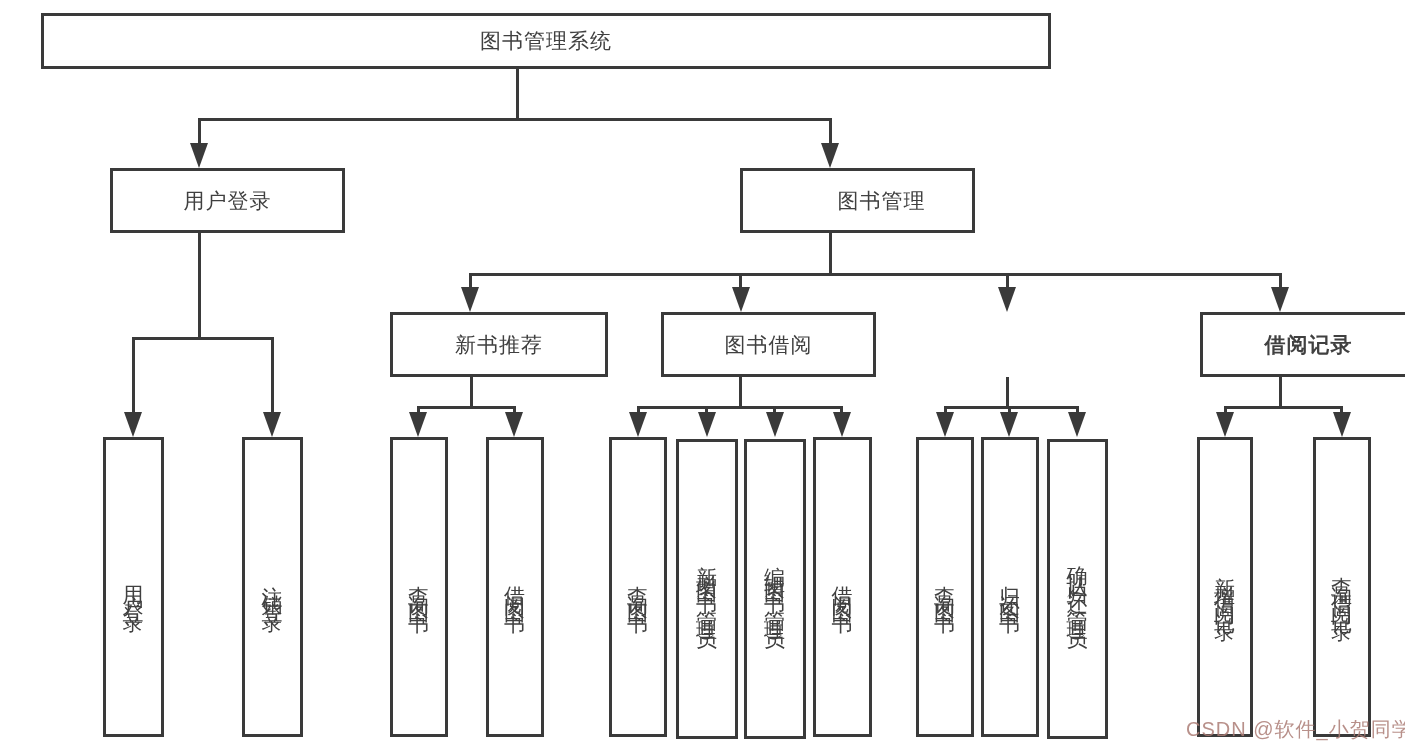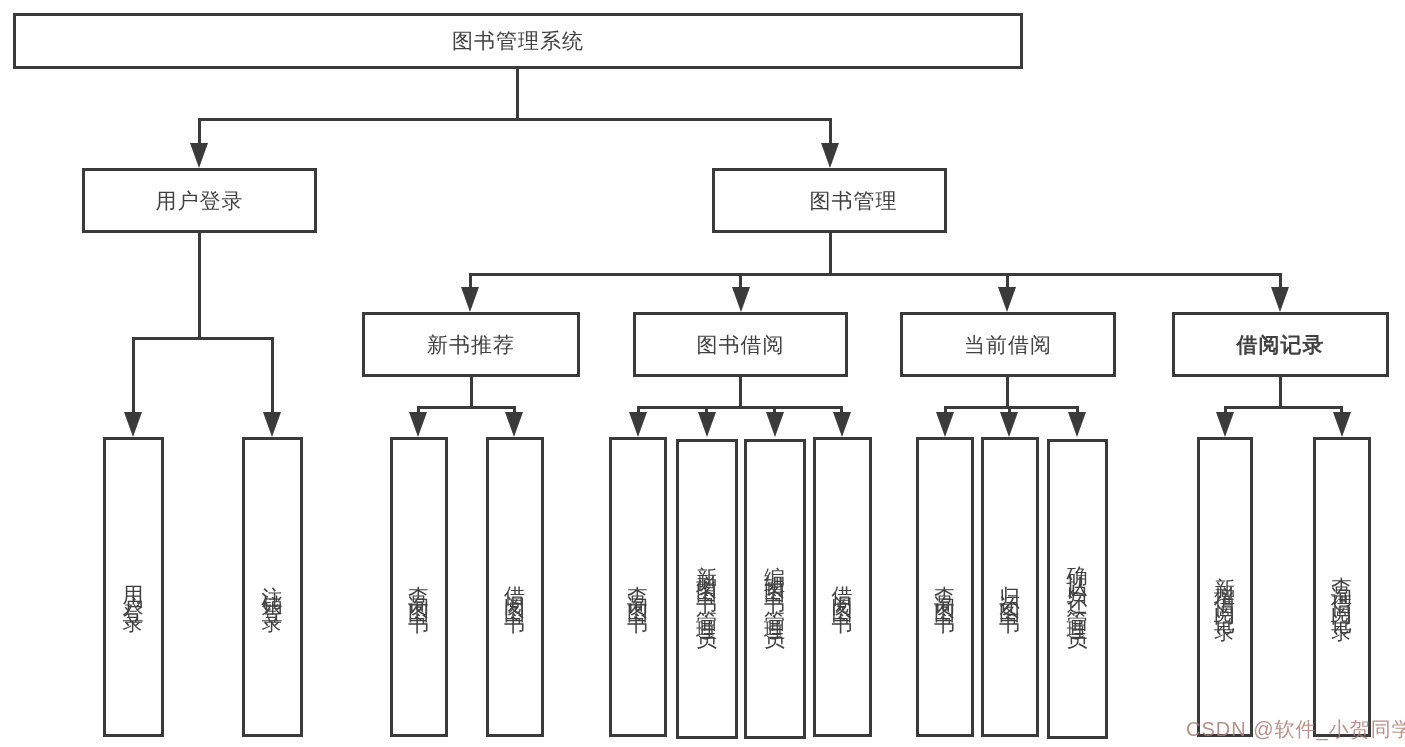--- a/index.html
+++ b/index.html
@@ -12,21 +12,21 @@
   .vline { width:3px; }
   .arrow {
     position:absolute; width:0; height:0;
     border-left:9px solid transparent; border-right:9px solid transparent;
     border-top:25px solid #3a3a3a;
   }
   .node {
     position:absolute; box-sizing:border-box; background:#ffffff;
     border:3px solid #3a3a3a; color:#404040;
     display:flex; align-items:center; justify-content:center;
-    font-size:21px; letter-spacing:1px; white-space:nowrap;
+    font-size:21px; letter-spacing:1px; white-space:nowrap;margin-left:28px;
   }
   .leaf {
     position:absolute; box-sizing:border-box; background:#ffffff;
     border:3px solid #3a3a3a; color:#404040;
     display:flex; align-items:center; justify-content:center;
     font-size:21px;
   }
   .leaf span {
     writing-mode:vertical-rl; text-orientation:mixed;
     letter-spacing:9px; line-height:1; white-space:nowrap;
@@ -101,21 +101,20 @@
   <div class="arrow" style="left:1216px; top:412px;"></div>
   <div class="arrow" style="left:1333px; top:412px;"></div>
 
   <div class="node" style="left:13px; top:13px; width:1010px; height:56px;">图书管理系统</div>
 
   <div class="node" style="left:82px; top:168px; width:235px; height:65px;">用户登录</div>
   <div class="node" style="left:712px; top:168px; width:235px; height:65px;padding-left:48px;">图书管理</div>
 
   <div class="node" style="left:633px; top:312px; width:215px; height:65px;">图书借阅</div>
   <div class="node" style="left:362px; top:312px; width:218px; height:65px;">新书推荐</div>
-  <div class="node" style="left:900px; top:312px; width:216px; height:65px;">当前借阅</div>
   <div class="node" style="left:1172px; top:312px; width:217px; height:65px;font-weight:bold;">借阅记录</div>
 
   <div class="leaf" style="left:103px; top:437px; width:61px; height:300px;">
     <span>用户登录</span>
   </div>
   <div class="leaf" style="left:242px; top:437px; width:61px; height:300px;">
     <span>注销登录</span>
   </div>
 
   <div class="leaf" style="left:390px; top:437px; width:58px; height:300px;">

